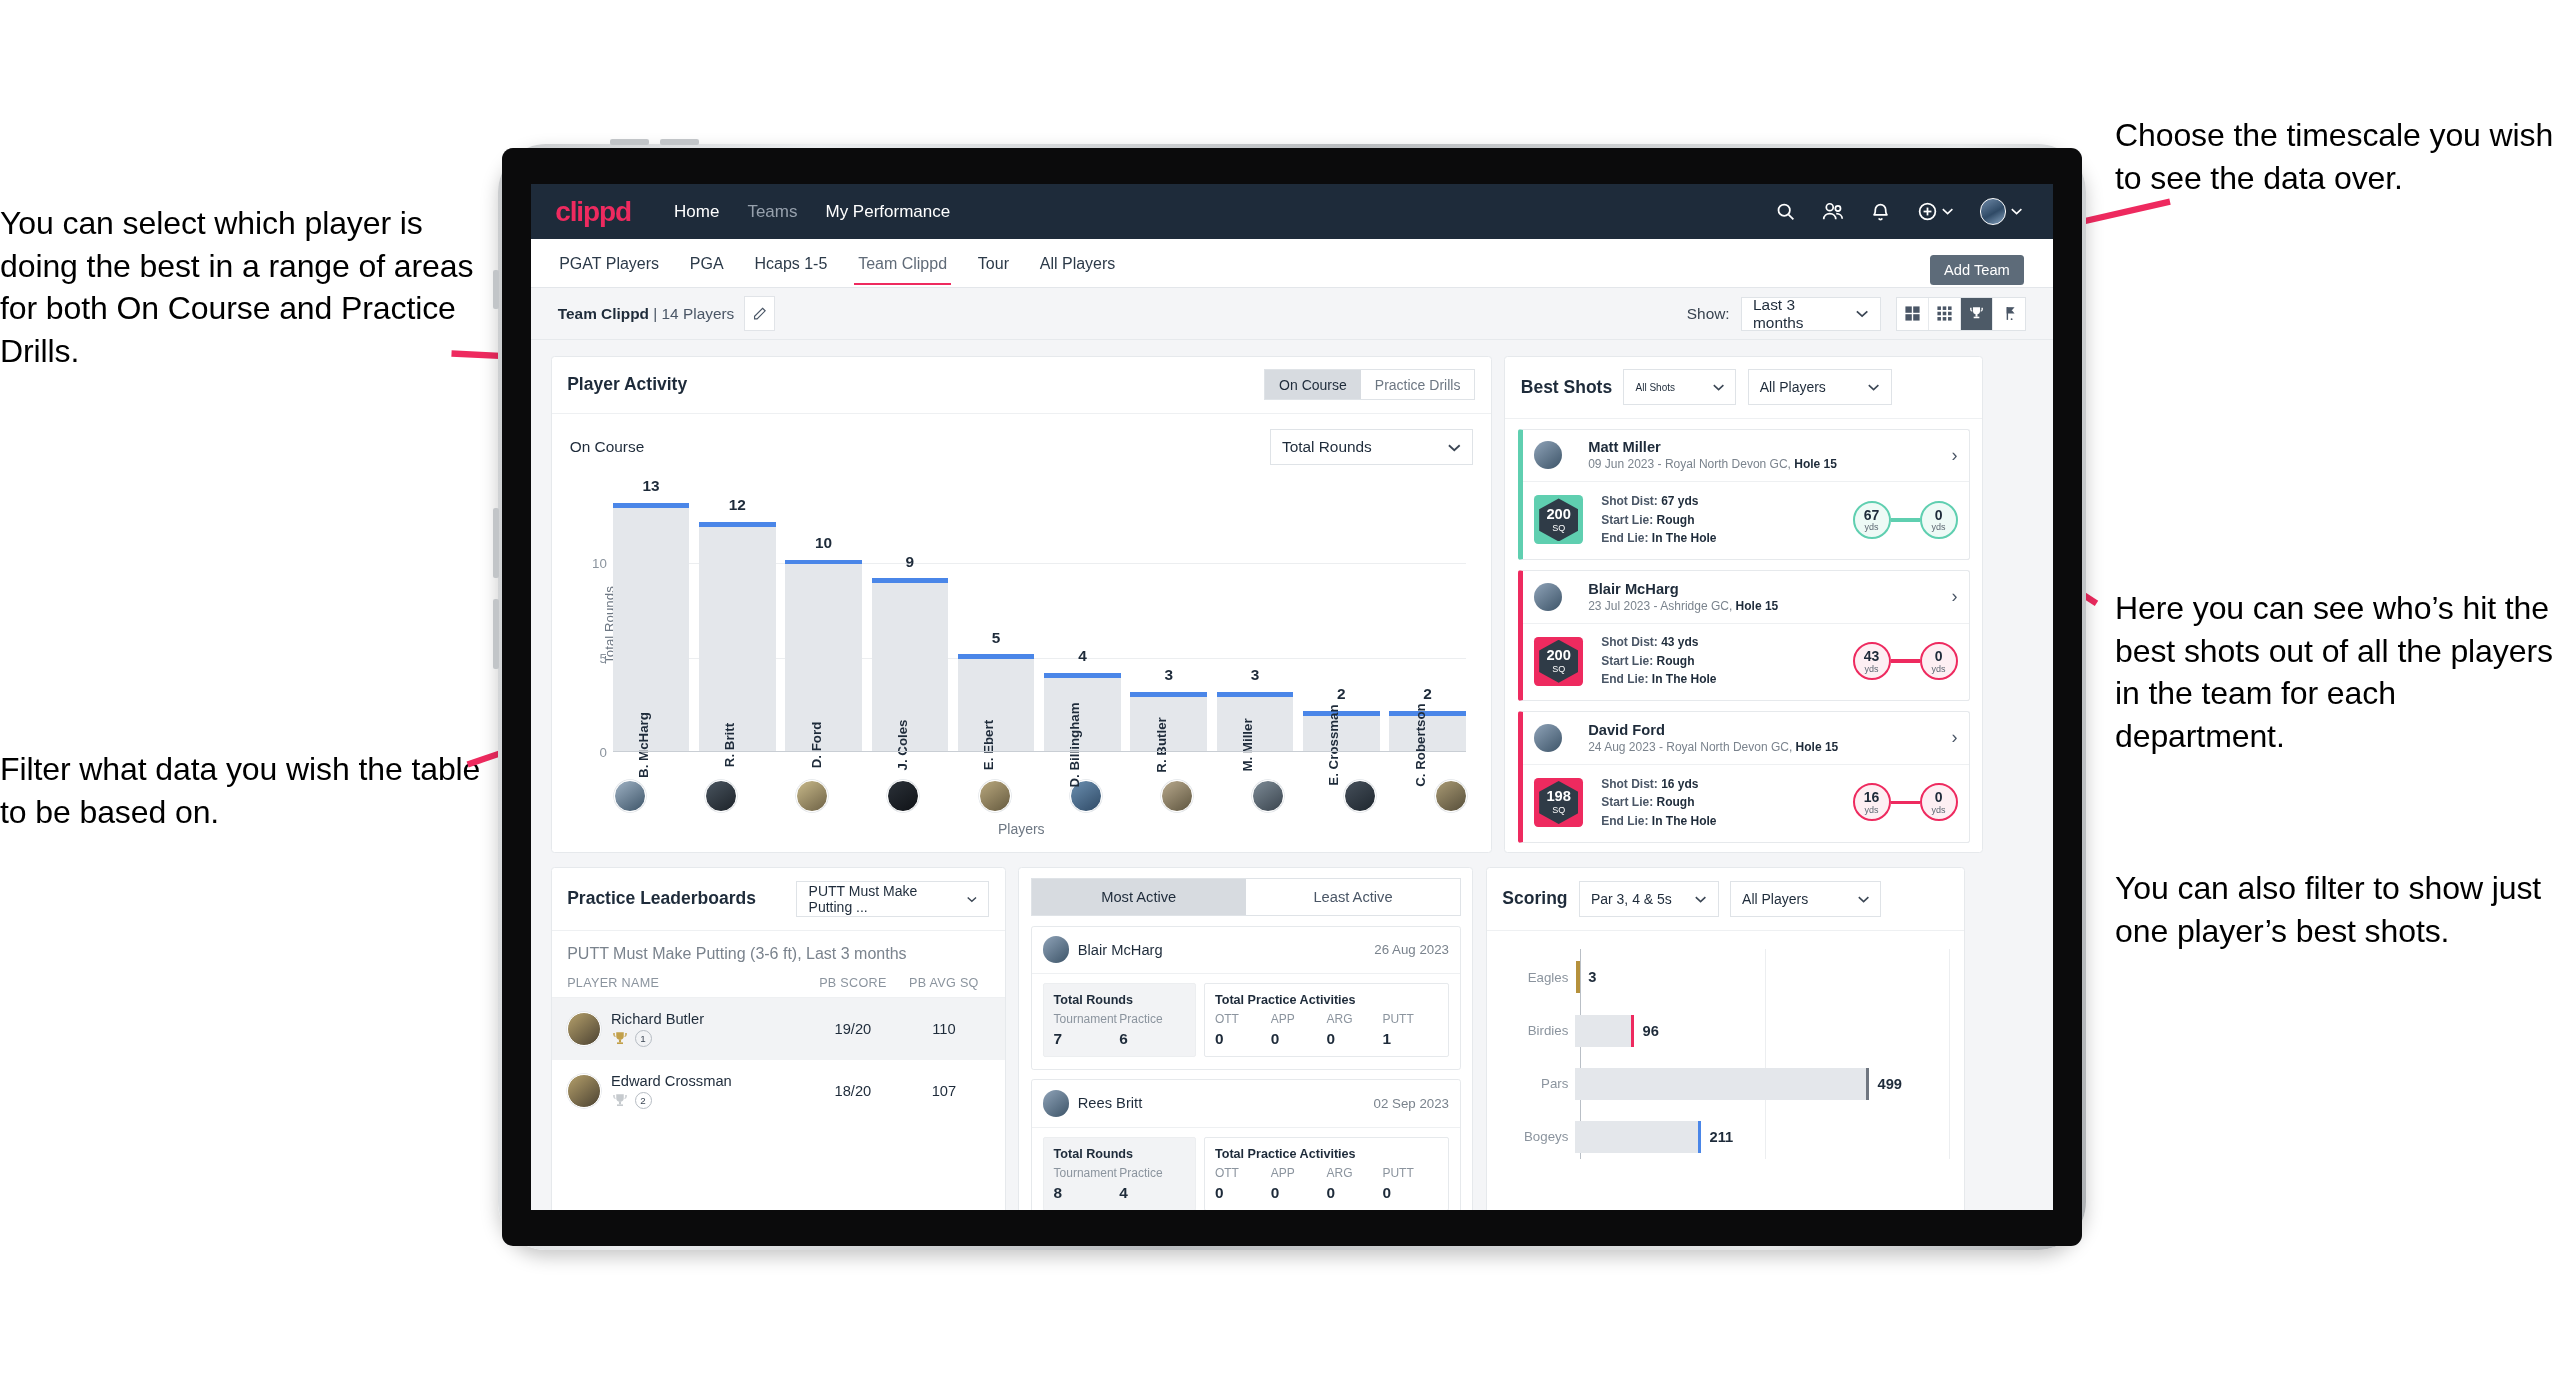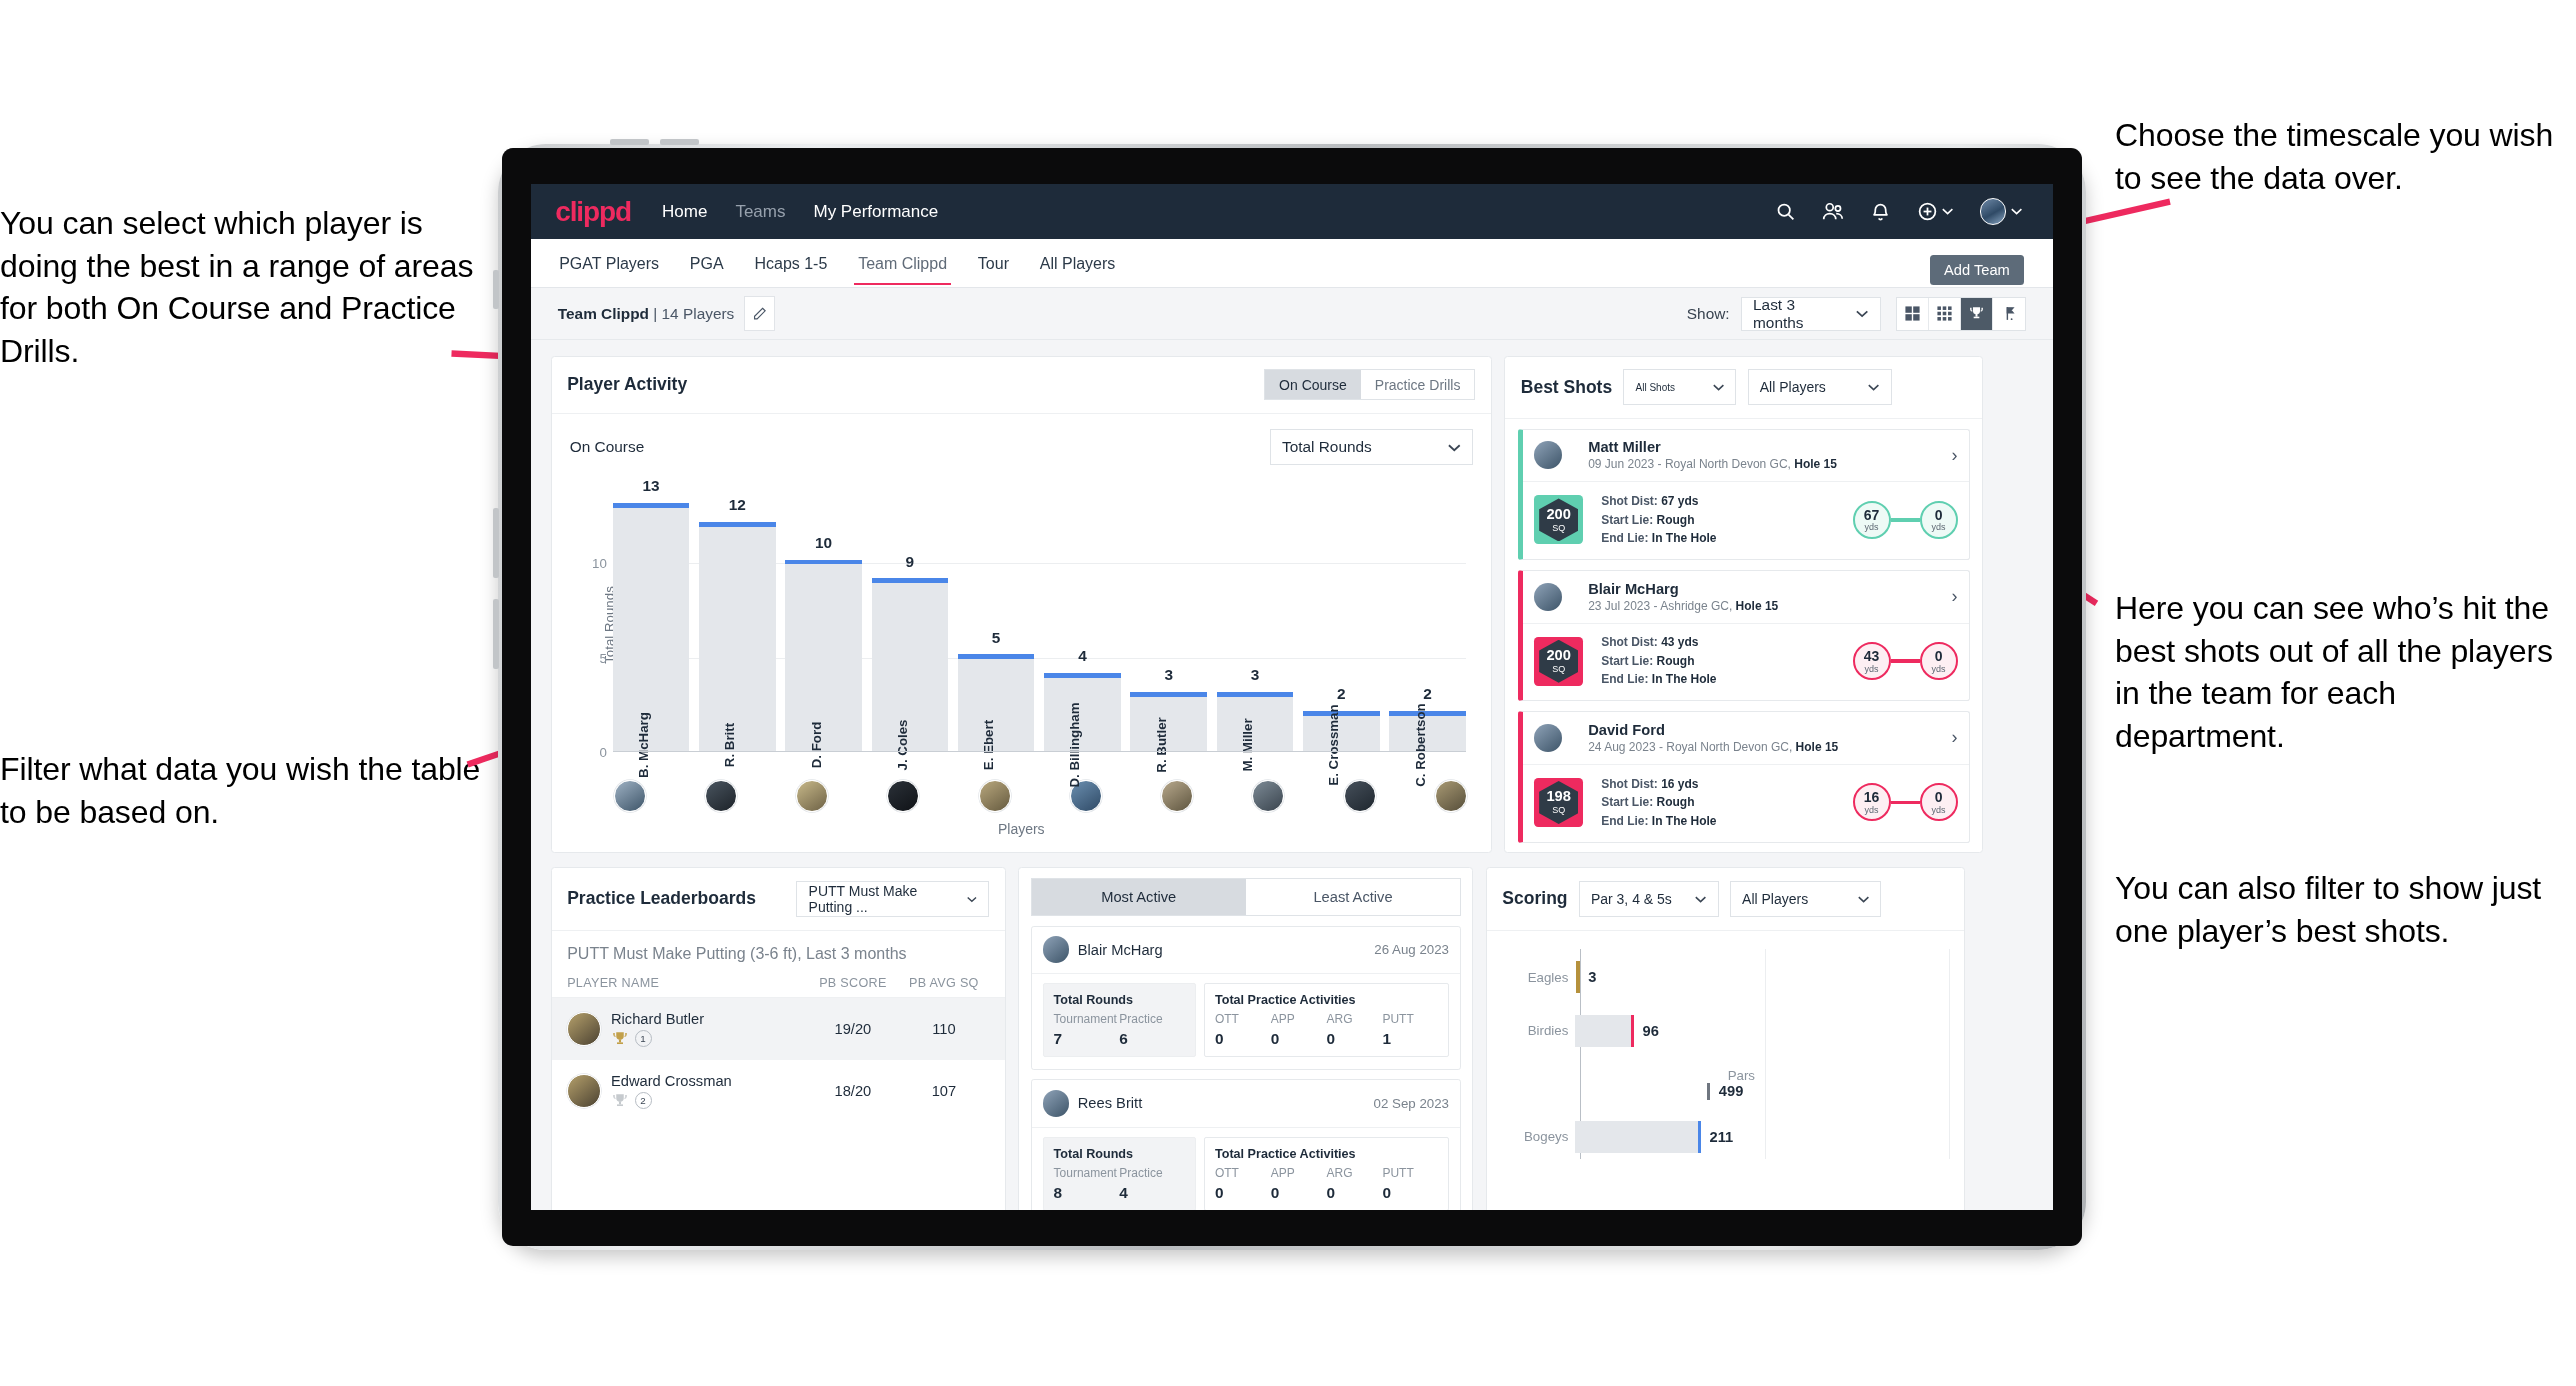--- a/index.html
+++ b/index.html
@@ -62,21 +62,21 @@
   
   .navbar {
     height: 55px; background: #1e2b3a;
     display: flex; align-items: center;
     padding: 0 31px 0 24px;
   }
   .logo {
     color: #ee2a5f; font-size: 28px; font-weight: 700;
     letter-spacing: -1.1px; margin-right: 31px;
   }
-  .nav-links { display: flex; gap: 28px; }
+  .nav-links { display: flex; gap: 28px; margin-left: 12px; }
   .nav-link { color: #ffffff; font-size: 17px; }
   .nav-link.dim { color: #97a1ad; }
   .nav-spacer { flex: 1; }
   .nav-icons { display: flex; align-items: center; gap: 26.6px; }
   .nav-icons svg { display: block; }
   .nav-avatar {
     width: 26.6px; height: 26.6px; border-radius: 50%;
     background: linear-gradient(150deg,#6f8aa8,#2f4a66 55%,#8aa7c4);
     border: 1.4px solid #fff;
   }
@@ -882,21 +882,21 @@
                   </div>
                   <div class="sc-row" style="top: 66px;">
                     <div class="sc-lbl">Birdies</div>
                     <div class="sc-barwrap">
                       <div class="sc-bar" style="width:15%;">
                         <span style="position:absolute;right:-2.8px;top:0;bottom:0;width:3.5px;background:#ee2a5f"></span>
                       </div>
                       <div class="sc-val">96</div>
                     </div>
                   </div>
-                  <div class="sc-row" style="top: 119px; flex-direction: column;">
+                  <div class="sc-row" style="top: 119px;">
                     <div class="sc-lbl">Pars</div>
                     <div class="sc-barwrap">
                       <div class="sc-bar" style="width:77.96875%;">
                         <span style="position:absolute;right:-2.8px;top:0;bottom:0;width:3.5px;background:#6f7680"></span>
                       </div>
                       <div class="sc-val">499</div>
                     </div>
                   </div>
                   <div class="sc-row" style="top: 172px;">
                     <div class="sc-lbl">Bogeys</div>

